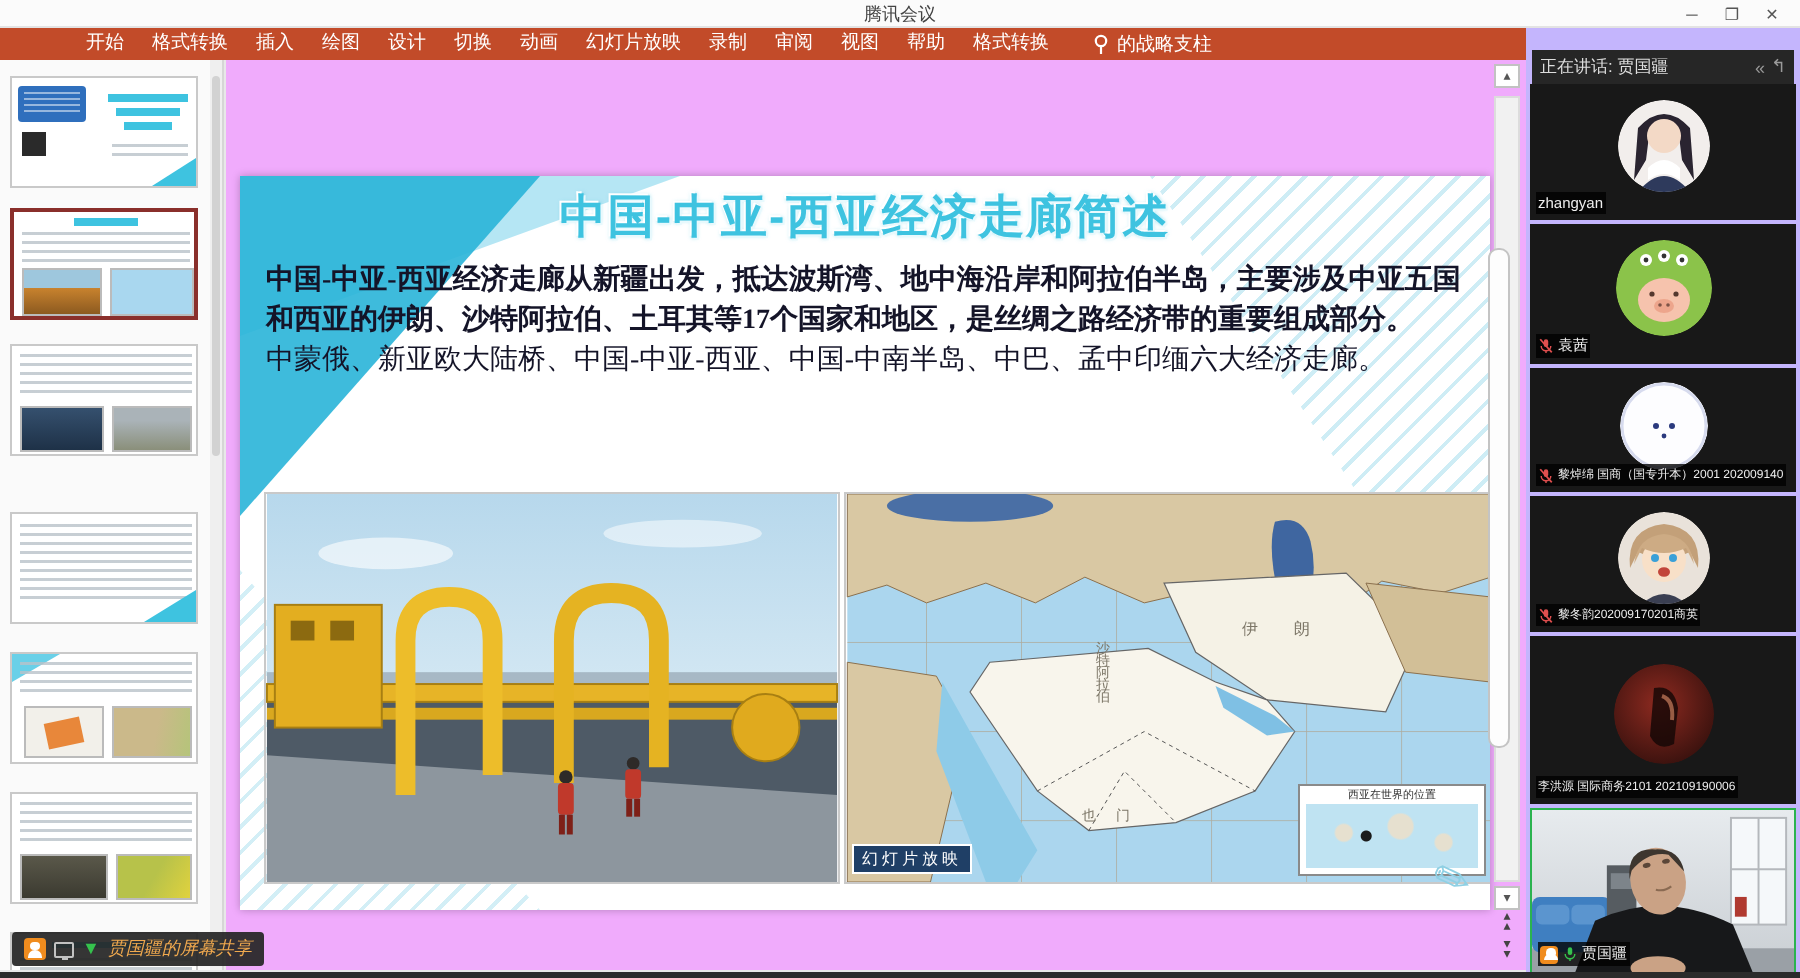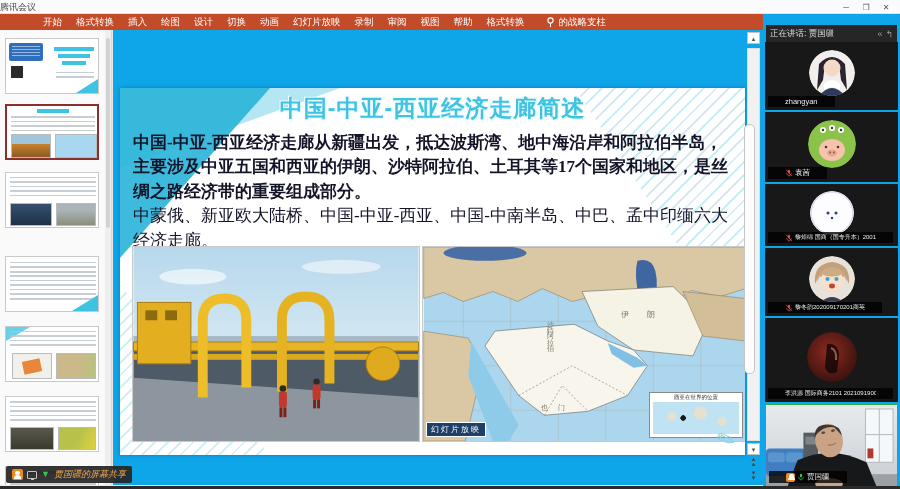--- a/index.html
+++ b/index.html
@@ -2,21 +2,21 @@
 <html><head>
 <meta charset="utf-8">
 <style>
   html,body{margin:0;padding:0;background:#222;}
   *{box-sizing:border-box;}
   .app{position:relative;width:900px;height:489px;background:#e8e8e8;overflow:hidden;
        font-family:"Liberation Sans","DejaVu Sans",sans-serif;}
   
   .titlebar{position:absolute;left:0;top:0;width:900px;height:14px;background:#fbfbfb;
             border-bottom:1px solid #e3e3e3;z-index:50;}
-  .tb-title{position:absolute;left:0;right:0;top:1px;text-align:left;font-size:9px;color:#444;}
+  .tb-title{position:absolute;left:0;right:0;top:1px;text-align:center;font-size:9px;color:#444;}
   .tb-controls{position:absolute;right:4px;top:0;height:14px;display:flex;align-items:center;}
   .tb-controls span{width:20px;text-align:center;font-size:8px;color:#555;cursor:default;}
   
   .shared{position:absolute;left:0;top:14px;width:763px;height:475px;background:#e8e8e8;}
   .ribbon{position:absolute;left:0;top:0;width:763px;height:16px;background:#c24b29;
           display:flex;align-items:center;padding-left:36px;}
   .rtab{font-size:9.5px;color:#fff;padding:0 7px;white-space:nowrap;line-height:16px;}
   .rsearch{display:flex;align-items:center;margin-left:14px;gap:4px;color:#fff;font-size:9.5px;white-space:nowrap;}
   
   .thumbs{position:absolute;left:0;top:16px;width:112px;bottom:4px;background:#fafafa;
@@ -24,39 +24,39 @@
   .thumb{position:absolute;left:5px;width:94px;height:56px;background:#fff;
          border:1px solid #c9c9c9;overflow:hidden;}
   .thumb.selected{border:2px solid #8a2f2b;}
   .tlines{position:absolute;background:repeating-linear-gradient(#b9c2c9 0 1.5px,transparent 1.5px 4.5px);opacity:.8;}
   .tcyan{position:absolute;background:#3ec3e0;}
   .ttri{position:absolute;width:0;height:0;border-style:solid;}
   .timg{position:absolute;border:0.5px solid #bbb;}
   .thumbscroll{position:absolute;right:0;top:0;bottom:0;width:6px;background:#efefef;}
   .thumbscroll .tsthumb{position:absolute;left:1px;width:4px;top:8px;height:190px;background:#d2d2d2;border-radius:2px;}
   
-  .canvas{position:absolute;left:113px;right:0;top:16px;bottom:4px;background:#0ea5e9;}
+  .canvas{position:absolute;left:113px;right:0;top:16px;bottom:4px;background:#f0abfc;}
   .slide{position:absolute;left:7px;top:58px;width:625px;height:367px;background:#fff;
          box-shadow:0 0 4px rgba(0,0,0,.25);overflow:hidden;}
   .deco-tl{position:absolute;left:0;top:0;width:0;height:0;
            border-top:170px solid rgba(41,180,216,.9);border-right:150px solid transparent;}
   .deco-tl2{position:absolute;left:0;top:0;width:0;height:0;
            border-top:80px solid rgba(120,210,235,.55);border-right:220px solid transparent;}
   .deco-stripes-r{position:absolute;right:0;top:0;width:170px;height:260px;
       background:repeating-linear-gradient(135deg,rgba(80,190,220,.28) 0 2px,transparent 2px 9px);
       clip-path:polygon(100% 0,0 0,100% 100%);}
   .deco-stripes-bl{position:absolute;left:0;bottom:0;width:150px;height:170px;
       background:repeating-linear-gradient(135deg,rgba(80,190,220,.25) 0 2px,transparent 2px 9px);
       clip-path:polygon(0 100%,0 0,100% 100%);}
   .s-title{position:absolute;left:0;right:0;top:5px;text-align:center;font-size:23px;font-weight:bold;
            color:#3ec3e0;letter-spacing:1px;
            text-shadow:1px 1px 0 #e8f9fd,-1px -1px 0 #ffffff,0 0 2px rgba(62,195,224,.6);}
   .s-text{position:absolute;left:13px;right:13px;top:43px;
           font-family:"Liberation Serif","DejaVu Serif",serif;
-          font-size:17px;line-height:1.44;color:#141428;}
+          font-size:14px;line-height:1.44;color:#141428;}
   .s-text p{margin:0;}
   .s-text .b{font-weight:bold;}
   .s-photo{position:absolute;left:12px;top:158px;width:288px;height:196px;border:1px solid #c9c9c9;}
   .s-map{position:absolute;left:302px;top:158px;width:325px;height:196px;border:1px solid #c9c9c9;}
   .map-overlay{position:absolute;color:#6b6558;pointer-events:none;}
   .map-continent{left:150px;top:40px;font-size:13px;letter-spacing:72px;color:#8d8576;white-space:nowrap;}
   .map-iran{left:198px;top:62px;font-size:8px;letter-spacing:18px;color:#7c7667;white-space:nowrap;}
   .map-saudi{left:122px;top:68px;font-size:7px;writing-mode:vertical-rl;letter-spacing:6px;color:#7c7667;}
   .map-yemen{left:118px;top:156px;font-size:7px;letter-spacing:10px;color:#7c7667;white-space:nowrap;}
   .map-corner{left:3px;bottom:4px;background:#1f3f66;border:1px solid #fff;color:#fff;
@@ -84,32 +84,32 @@
             background:rgba(38,38,38,.93);border-radius:2px;padding:0 6px;z-index:40;}
   .badge-host{width:11px;height:11px;background:#f08c1e;border-radius:2px;position:relative;flex:0 0 auto;}
   .badge-host:after{content:"";position:absolute;left:3.2px;top:1.6px;width:4.5px;height:4.5px;border-radius:50%;background:#fff;}
   .badge-host:before{content:"";position:absolute;left:1.8px;bottom:1.2px;width:7.5px;height:3.5px;border-radius:4px 4px 0 0;background:#fff;}
   .ic-monitor{width:10px;height:8px;border:1px solid #c2c2c2;border-radius:1px;position:relative;flex:0 0 auto;}
   .ic-monitor:after{content:"";position:absolute;left:2.5px;bottom:-2.5px;width:3px;height:2px;background:#c2c2c2;}
   .ic-green-arrow{color:#35c24d;font-size:9px;line-height:9px;flex:0 0 auto;}
   .sharebar .sb-label{font-size:9px;color:#f0a94e;white-space:nowrap;font-style:italic;}
   .bottomstrip{position:absolute;left:0;bottom:0;width:900px;height:3px;background:#2b2b2b;z-index:60;}
   
-  .panel{position:absolute;left:763px;top:14px;width:137px;height:475px;background:#0ea5e9;}
+  .panel{position:absolute;left:763px;top:14px;width:137px;height:475px;background:#c4b5fd;}
   .p-header{position:absolute;left:3px;right:3px;top:11px;height:17px;background:#262626;
             display:flex;align-items:center;padding:0 4px;gap:3px;}
   .p-header .ph-label{font-size:8.5px;color:#ddd;white-space:nowrap;overflow:hidden;flex:1;}
   .p-header .ph-ic{color:#9a9a9a;font-size:9px;flex:0 0 auto;}
   .tile{position:absolute;left:2px;right:2px;background:#181818;overflow:hidden;}
   .t1{top:28px;height:68px;} .t2{top:98px;height:70px;} .t3{top:170px;height:62px;}
   .t4{top:234px;height:68px;} .t5{top:304px;height:84px;}
   .t6{top:390px;height:83px;border:1.5px solid #2bb34f;background:#000;}
   .av{position:absolute;left:50%;top:46%;transform:translate(-50%,-50%);border-radius:50%;overflow:hidden;}
   .namechip{position:absolute;left:3px;bottom:3px;max-width:94%;background:rgba(0,0,0,.78);
-            display:flex;align-items:center;gap:2px;padding:1px 17px;text-align:center;}
+            display:flex;align-items:center;gap:2px;padding:1px 1px;text-align:center;}
   .namechip .nm{font-size:7.5px;color:#eee;white-space:nowrap;overflow:hidden;}
   .namechip .nm.small{font-size:6px;}
   .mic{flex:0 0 auto;display:block;}
   
   .vidsvg{position:absolute;left:0;top:0;width:100%;height:100%;}
 </style>
 </head>
 <body>
 
 <div class="app">

